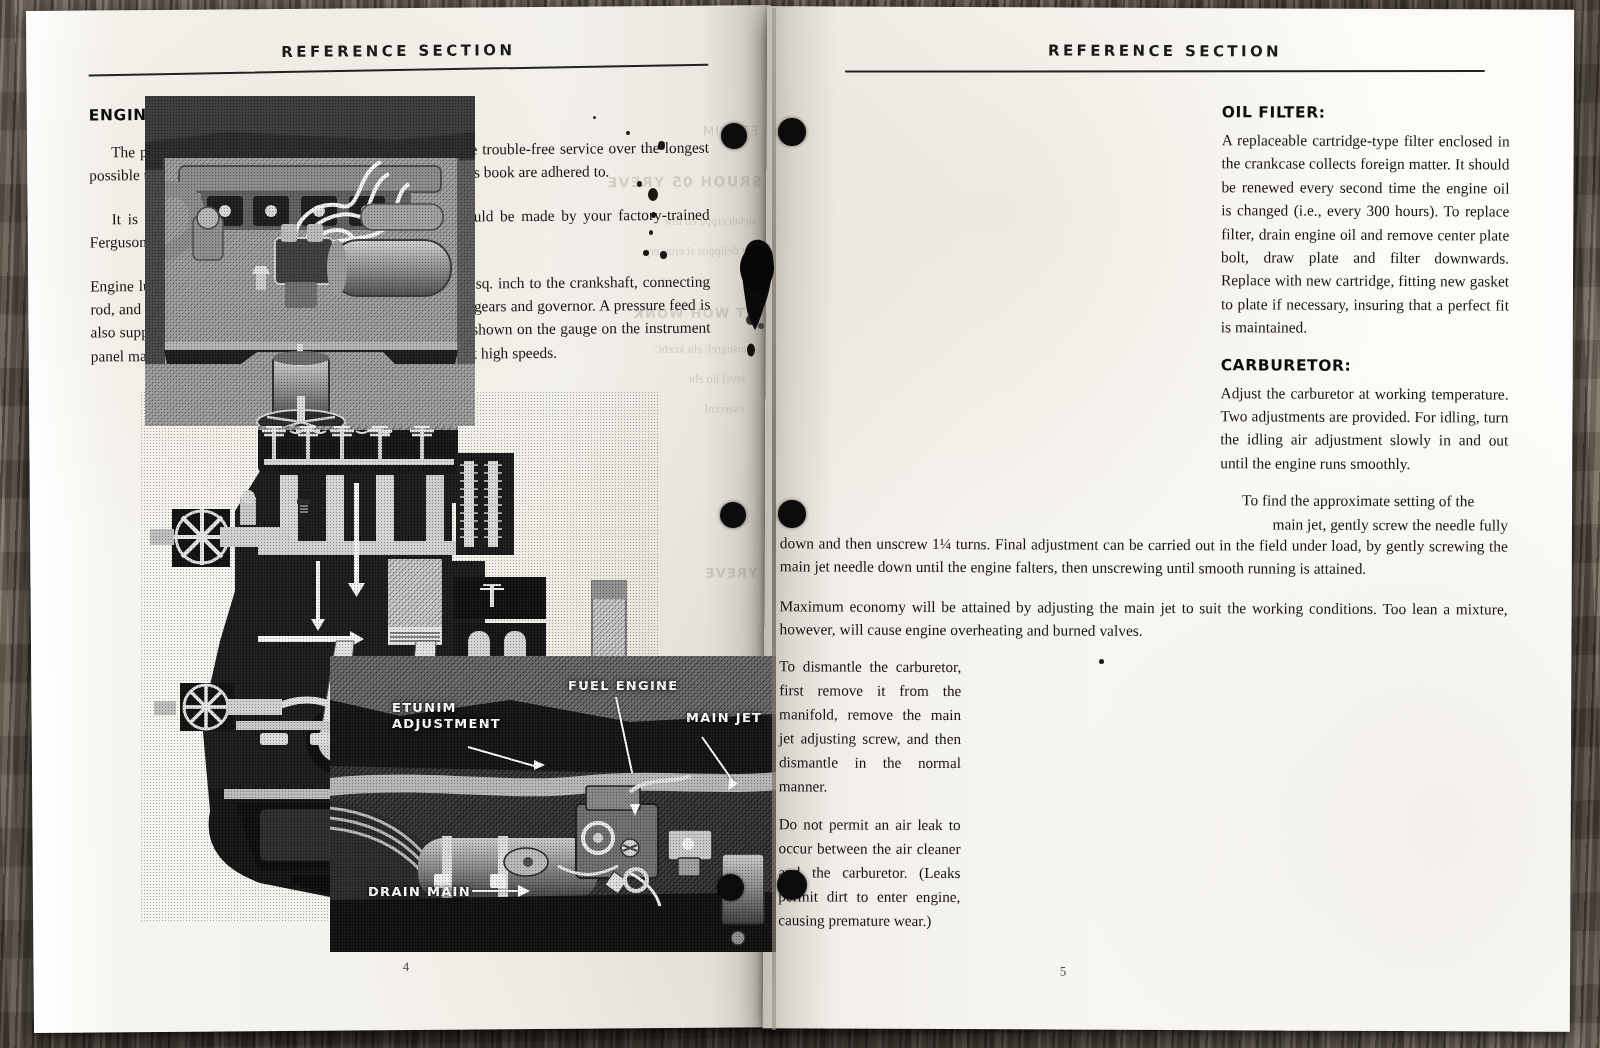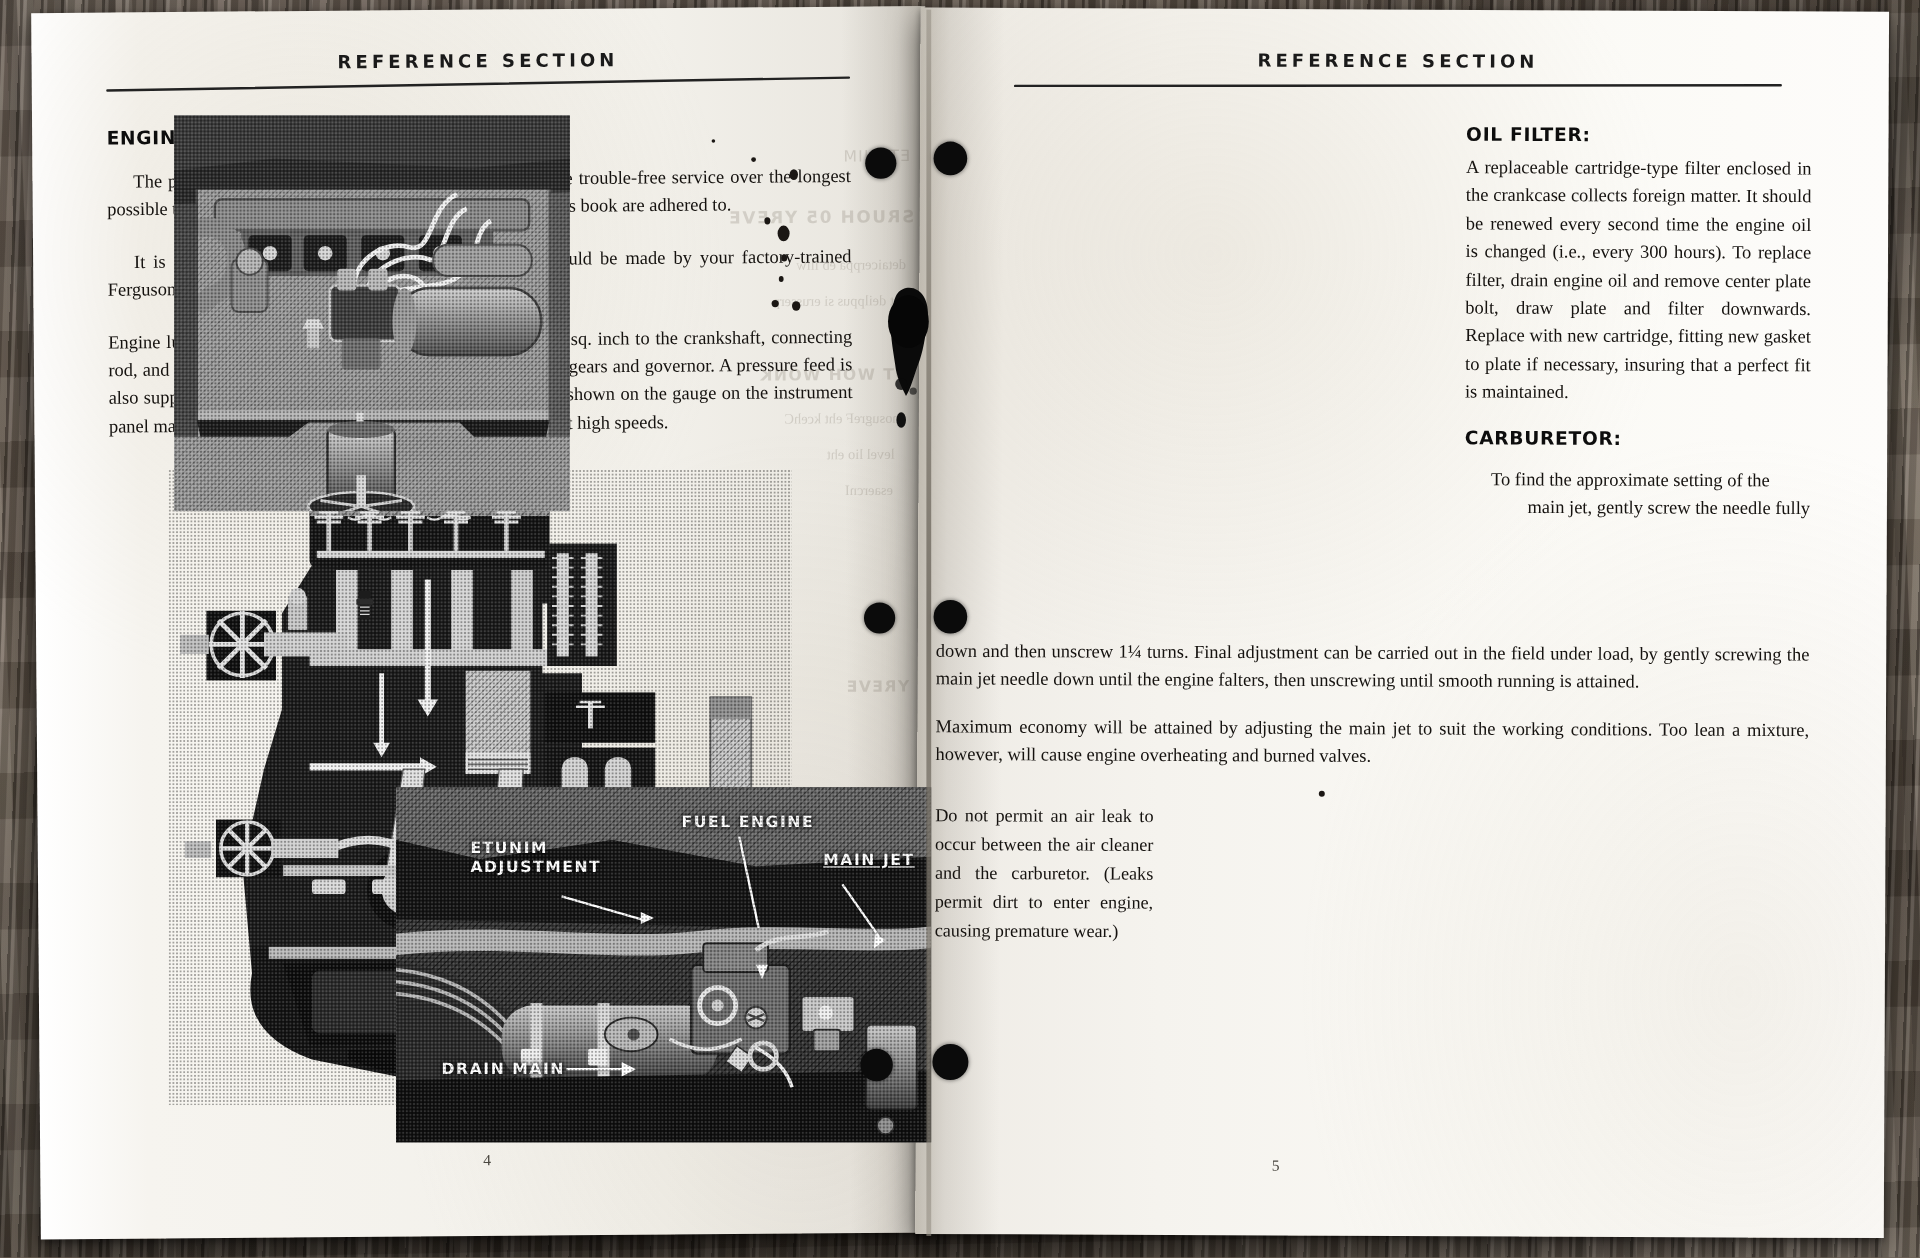--- a/index.html
+++ b/index.html
@@ -419,31 +419,33 @@
     <div class="page" style="left:78px; top:34px; width:640px;">
       <div class="hdr">REFERENCE SECTION</div>
       <div class="hdr-rule curve2"></div>
     </div>
 
     <div class="page" style="left:455px; top:95px; width:288px;">
       <div class="sec-head">OIL FILTER:</div>
       <p class="body" style="margin-top:7px;">A replaceable cartridge-type filter enclosed in the crankcase collects foreign matter. It should be renewed every second time the engine oil is changed (i.e., every 300 hours). To replace filter, drain engine oil and remove center plate bolt, draw plate and filter downwards. Replace with new cartridge, fitting new gasket to plate if necessary, insuring that a perfect fit is maintained.</p>
 
       <div class="sec-head" style="margin-top:17px;">CARBURETOR:</div>
+      <p class="body" style="margin-top:7px;">Adjust the carburetor at working temperature. Two adjustments are provided. For idling, turn the idling air adjustment slowly in and out until the engine runs smoothly.</p>
 
       <p class="body indent" style="margin-top:14px;">To find the approximate setting of the</p>
       <p class="body" style="margin-top:-13px; text-align:right;">main jet, gently screw the needle fully</p>
     </div>
 
     <div class="page" style="left:15px; top:525px; width:728px;">
       <p class="body">down and then unscrew 1¼ turns. Final adjustment can be carried out in the field under load, by gently screwing the main jet needle down until the engine falters, then unscrewing until smooth running is attained.</p>
       <p class="body" style="margin-top:16px;">Maximum economy will be attained by adjusting the main jet to suit the working conditions. Too lean a mixture, however, will cause engine overheating and burned valves.</p>
     </div>
 
     <div class="page col-narrow" style="left:15px; top:648px; width:182px;">
+      <p class="body">To dismantle the carburetor, first remove it from the manifold, remove the main jet adjusting screw, and then dismantle in the normal manner.</p>
       <p class="body" style="margin-top:14px;">Do not permit an air leak to occur between the air cleaner and the carburetor. (Leaks permit dirt to enter engine, causing premature wear.)</p>
     </div>
 
     <div class="pagenum" style="position:absolute; left:200px; width:200px; bottom:50px;">5</div>
   </div>
 
   <div class="plate halftone" id="oilfilter-plate" style="left:115px; top:88px; width:330px; height:330px; background:#8b8b8b;">
     <svg viewBox="0 0 330 330" width="330" height="330" xmlns="http://www.w3.org/2000/svg" style="display:block">
       <defs>
         <pattern id="ptex" width="4" height="4" patternUnits="userSpaceOnUse" patternTransform="rotate(45)">
@@ -637,21 +639,21 @@
       <span>ETUNIM</span><br>
       <span>ADJUSTMENT</span>
     </div>
     <div class="leader" style="left:138px; top:90px; width:70px; transform:rotate(16deg);"></div>
     <div class="arrowhead" style="left:204px; top:104px; border-left:11px solid #fff; border-top:5px solid transparent; border-bottom:5px solid transparent;"></div>
 
     <div class="plabel" style="left:238px; top:22px;">FUEL  ENGINE</div>
     <div class="leader" style="left:286px; top:40px; width:78px; transform:rotate(78deg);"></div>
     <div class="arrowhead" style="left:300px; top:148px; border-top:12px solid #fff; border-left:5px solid transparent; border-right:5px solid transparent;"></div>
 
-    <div class="plabel" style="left:356px; top:54px;text-decoration:underline;">MAIN JET</div>
+    <div class="plabel" style="left:356px; top:54px;">MAIN JET</div>
     <div class="leader" style="left:372px; top:80px; width:58px; transform:rotate(55deg);"></div>
     <div class="arrowhead" style="left:396px; top:124px; border-top:11px solid #fff; border-left:5px solid transparent; border-right:5px solid transparent; transform:rotate(30deg);"></div>
 
     <div class="plabel" style="left:38px; top:228px;">DRAIN MAIN</div>
     <div class="leader" style="left:142px; top:234px; width:48px;"></div>
     <div class="arrowhead" style="left:188px; top:229px; border-left:12px solid #fff; border-top:6px solid transparent; border-bottom:6px solid transparent;"></div>
   </div>
 
   <div style="position:absolute; left:742px; top:0; width:4px; height:1022px;
               background:linear-gradient(180deg, rgba(150,144,133,.6), rgba(110,104,94,.85), rgba(150,144,133,.6));"></div>

